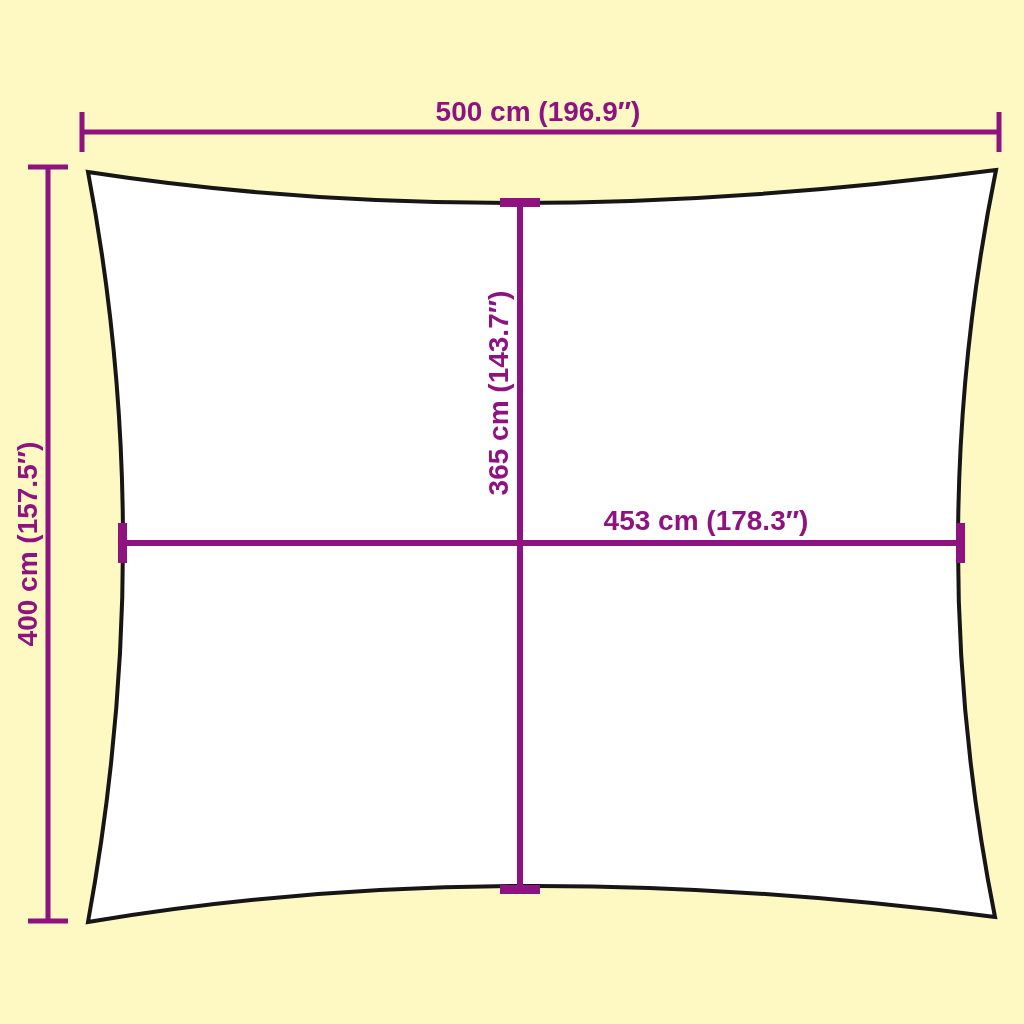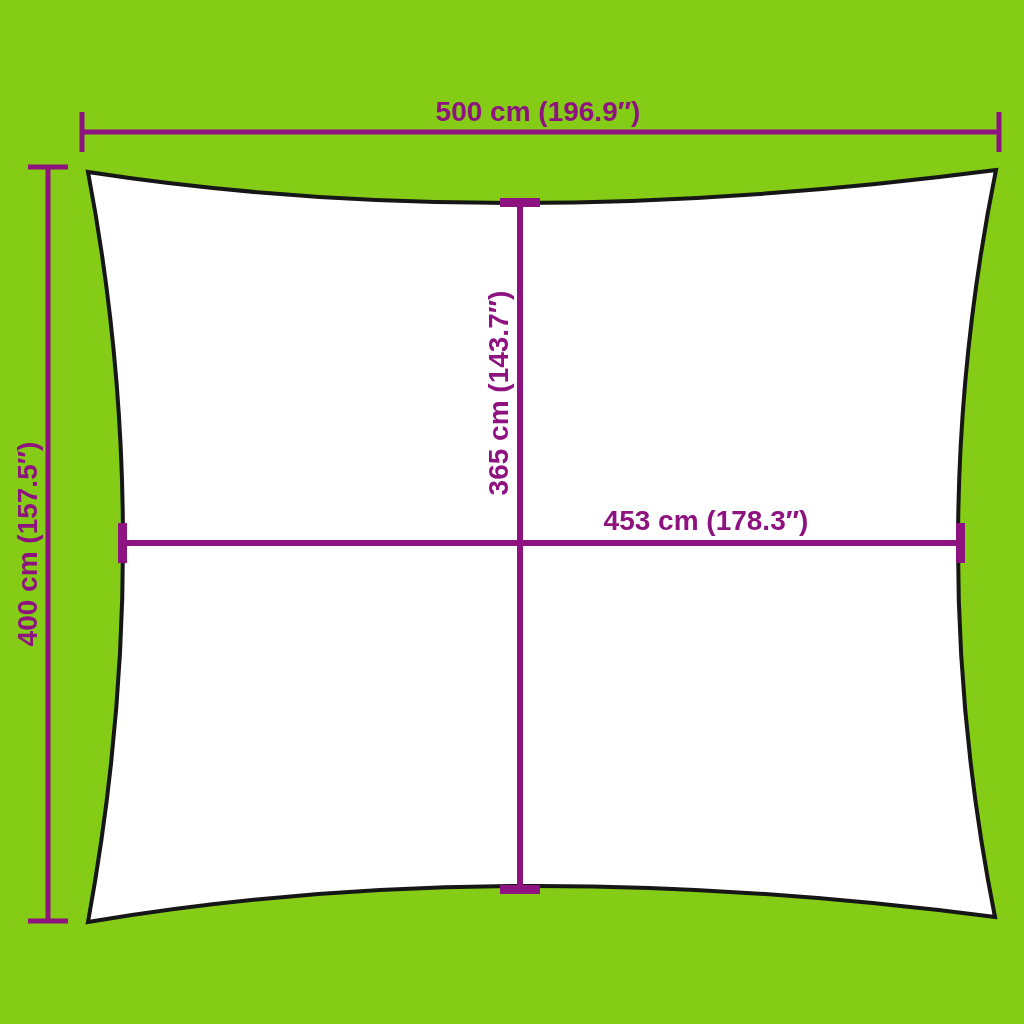--- a/index.html
+++ b/index.html
@@ -8,21 +8,21 @@
     background: #ffffff;
     width: 1024px;
     height: 1024px;
     overflow: hidden;
     font-family: "Liberation Sans", sans-serif;
   }
   .stage {
     position: relative;
     width: 1024px;
     height: 1024px;
-    background: #84cc16;
+    background: #fef9c3;
   }
   svg { display: block; }
   .sail {
     fill: #ffffff;
     stroke: #161616;
     stroke-width: 4;
     stroke-linejoin: miter;
   }
   .dim-line {
     stroke: #8E1380;

